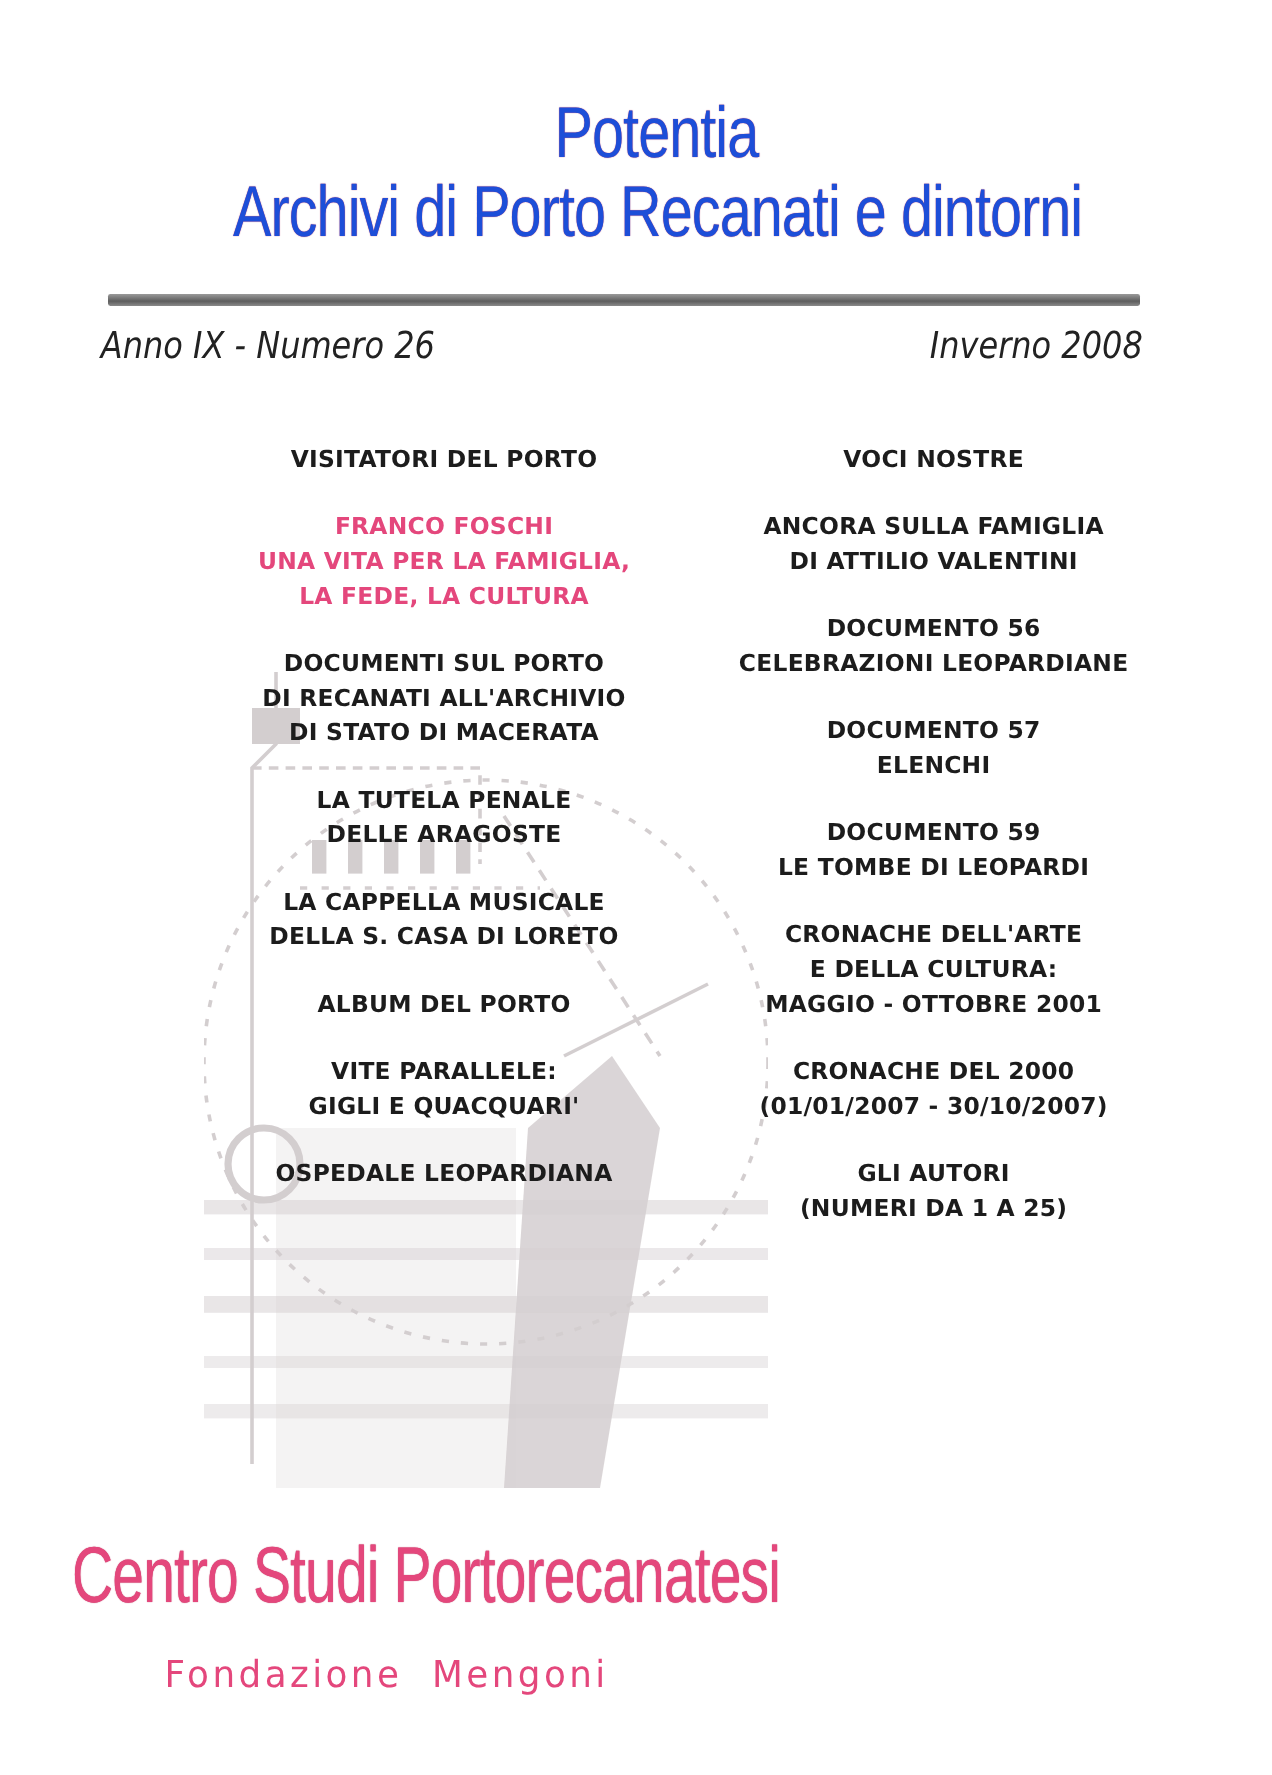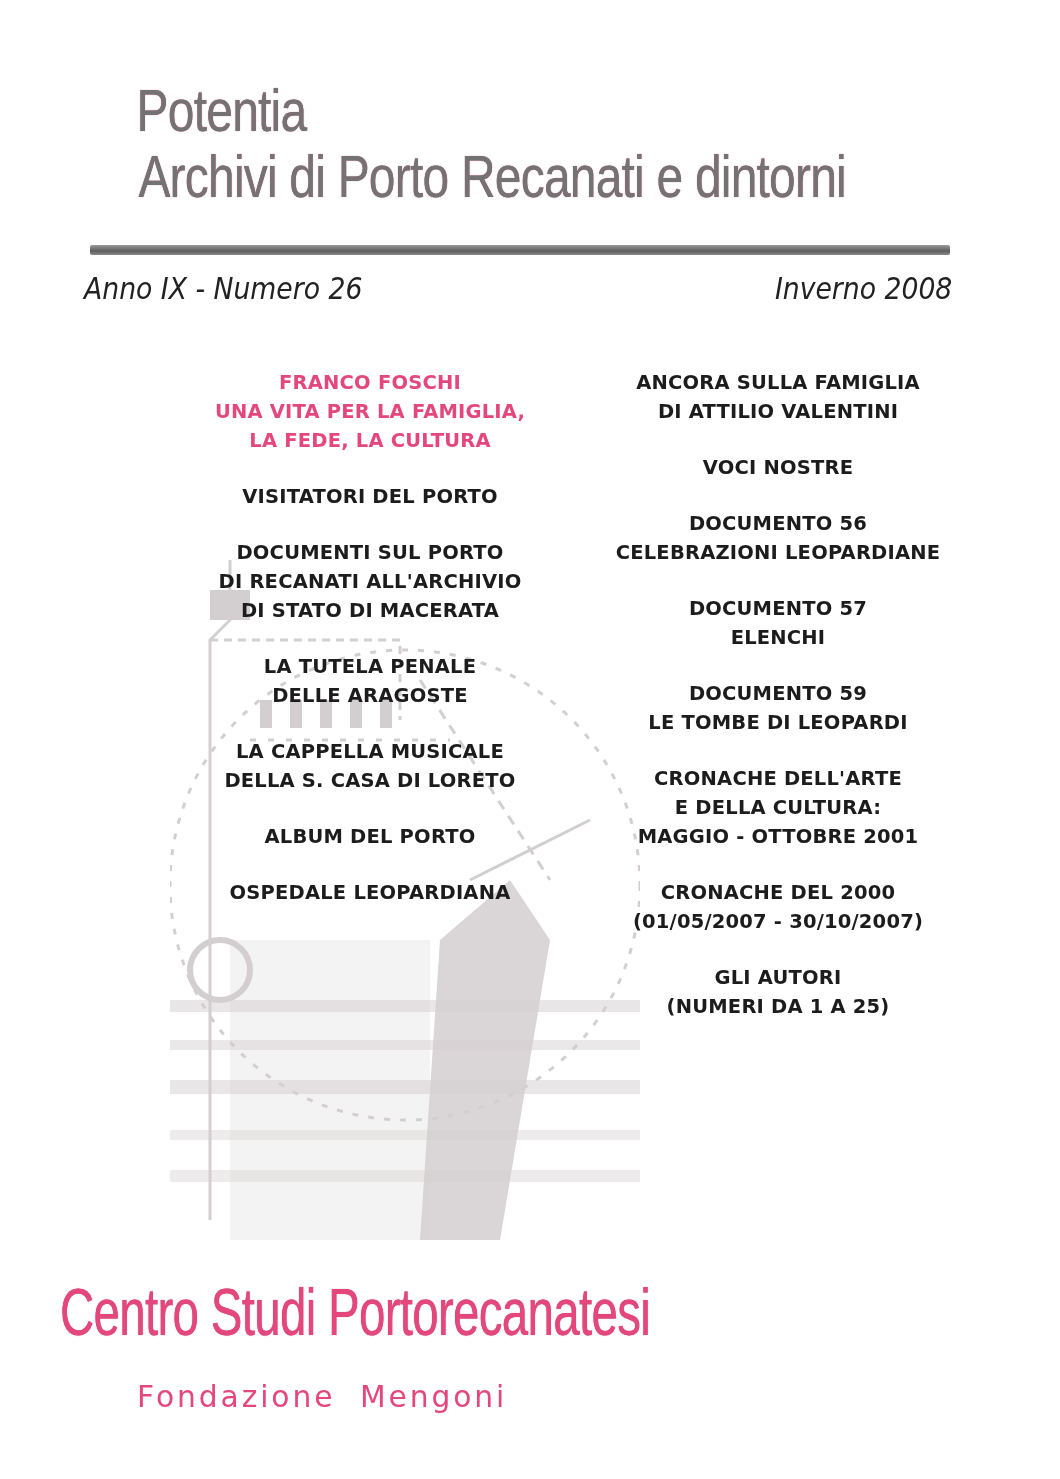--- a/index.html
+++ b/index.html
@@ -22,21 +22,22 @@
       width: 470px;
       height: 730px;
       pointer-events: none;
       opacity: 0.38;
     }
     .title-block {
       position: absolute;
       left: 0;
       top: 78px;
       width: 1060px;
-      color: #737373;
+      text-align: center;
+      color: #1d4ed8;
     }
     .title-main {
       font-family: "Liberation Sans", sans-serif;
       font-size: 60px;
       line-height: 66px;
       letter-spacing: -1px;
       transform: scaleX(0.80);
       transform-origin: center;
       display: block;
       text-shadow: 0 0 1px #b8305c;
@@ -146,48 +147,50 @@
   <span class="title-main l1">Potentia</span>
   <span class="title-main l2">Archivi di Porto Recanati e dintorni</span>
 </div>
 
 <div class="rule"></div>
 
 <div class="issue-line issue-left">Anno IX - Numero 26</div>
 <div class="issue-line issue-right">Inverno 2008</div>
 
 <div class="toc-col toc-left">
+  <span class="toc-item">VISITATORI DEL PORTO</span>
   <span class="toc-item pink">FRANCO FOSCHI
 UNA VITA PER LA FAMIGLIA,
 LA FEDE, LA CULTURA</span>
-  <span class="toc-item">VISITATORI DEL PORTO</span>
   <span class="toc-item">DOCUMENTI SUL PORTO
 DI RECANATI ALL'ARCHIVIO
 DI STATO DI MACERATA</span>
   <span class="toc-item">LA TUTELA PENALE
 DELLE ARAGOSTE</span>
   <span class="toc-item">LA CAPPELLA MUSICALE
 DELLA S. CASA DI LORETO</span>
   <span class="toc-item">ALBUM DEL PORTO</span>
+  <span class="toc-item">VITE PARALLELE:
+GIGLI E QUACQUARI'</span>
   <span class="toc-item">OSPEDALE LEOPARDIANA</span>
 </div>
 
 <div class="toc-col toc-right">
+  <span class="toc-item">VOCI NOSTRE</span>
   <span class="toc-item">ANCORA SULLA FAMIGLIA
 DI  ATTILIO VALENTINI</span>
-  <span class="toc-item">VOCI NOSTRE</span>
   <span class="toc-item">DOCUMENTO 56
 CELEBRAZIONI LEOPARDIANE</span>
   <span class="toc-item">DOCUMENTO 57
 ELENCHI</span>
   <span class="toc-item">DOCUMENTO 59
 LE TOMBE DI LEOPARDI</span>
   <span class="toc-item">CRONACHE DELL'ARTE
 E DELLA CULTURA:
 MAGGIO - OTTOBRE 2001</span>
   <span class="toc-item">CRONACHE DEL 2000
-(01/05/2007 - 30/10/2007)</span>
+(01/01/2007 - 30/10/2007)</span>
   <span class="toc-item">GLI AUTORI
 (NUMERI DA 1 A 25)</span>
 </div>
 
 <div class="footer-main">Centro Studi Portorecanatesi</div>
 <div class="footer-sub">Fondazione  Mengoni</div>
 
 </body></html>

